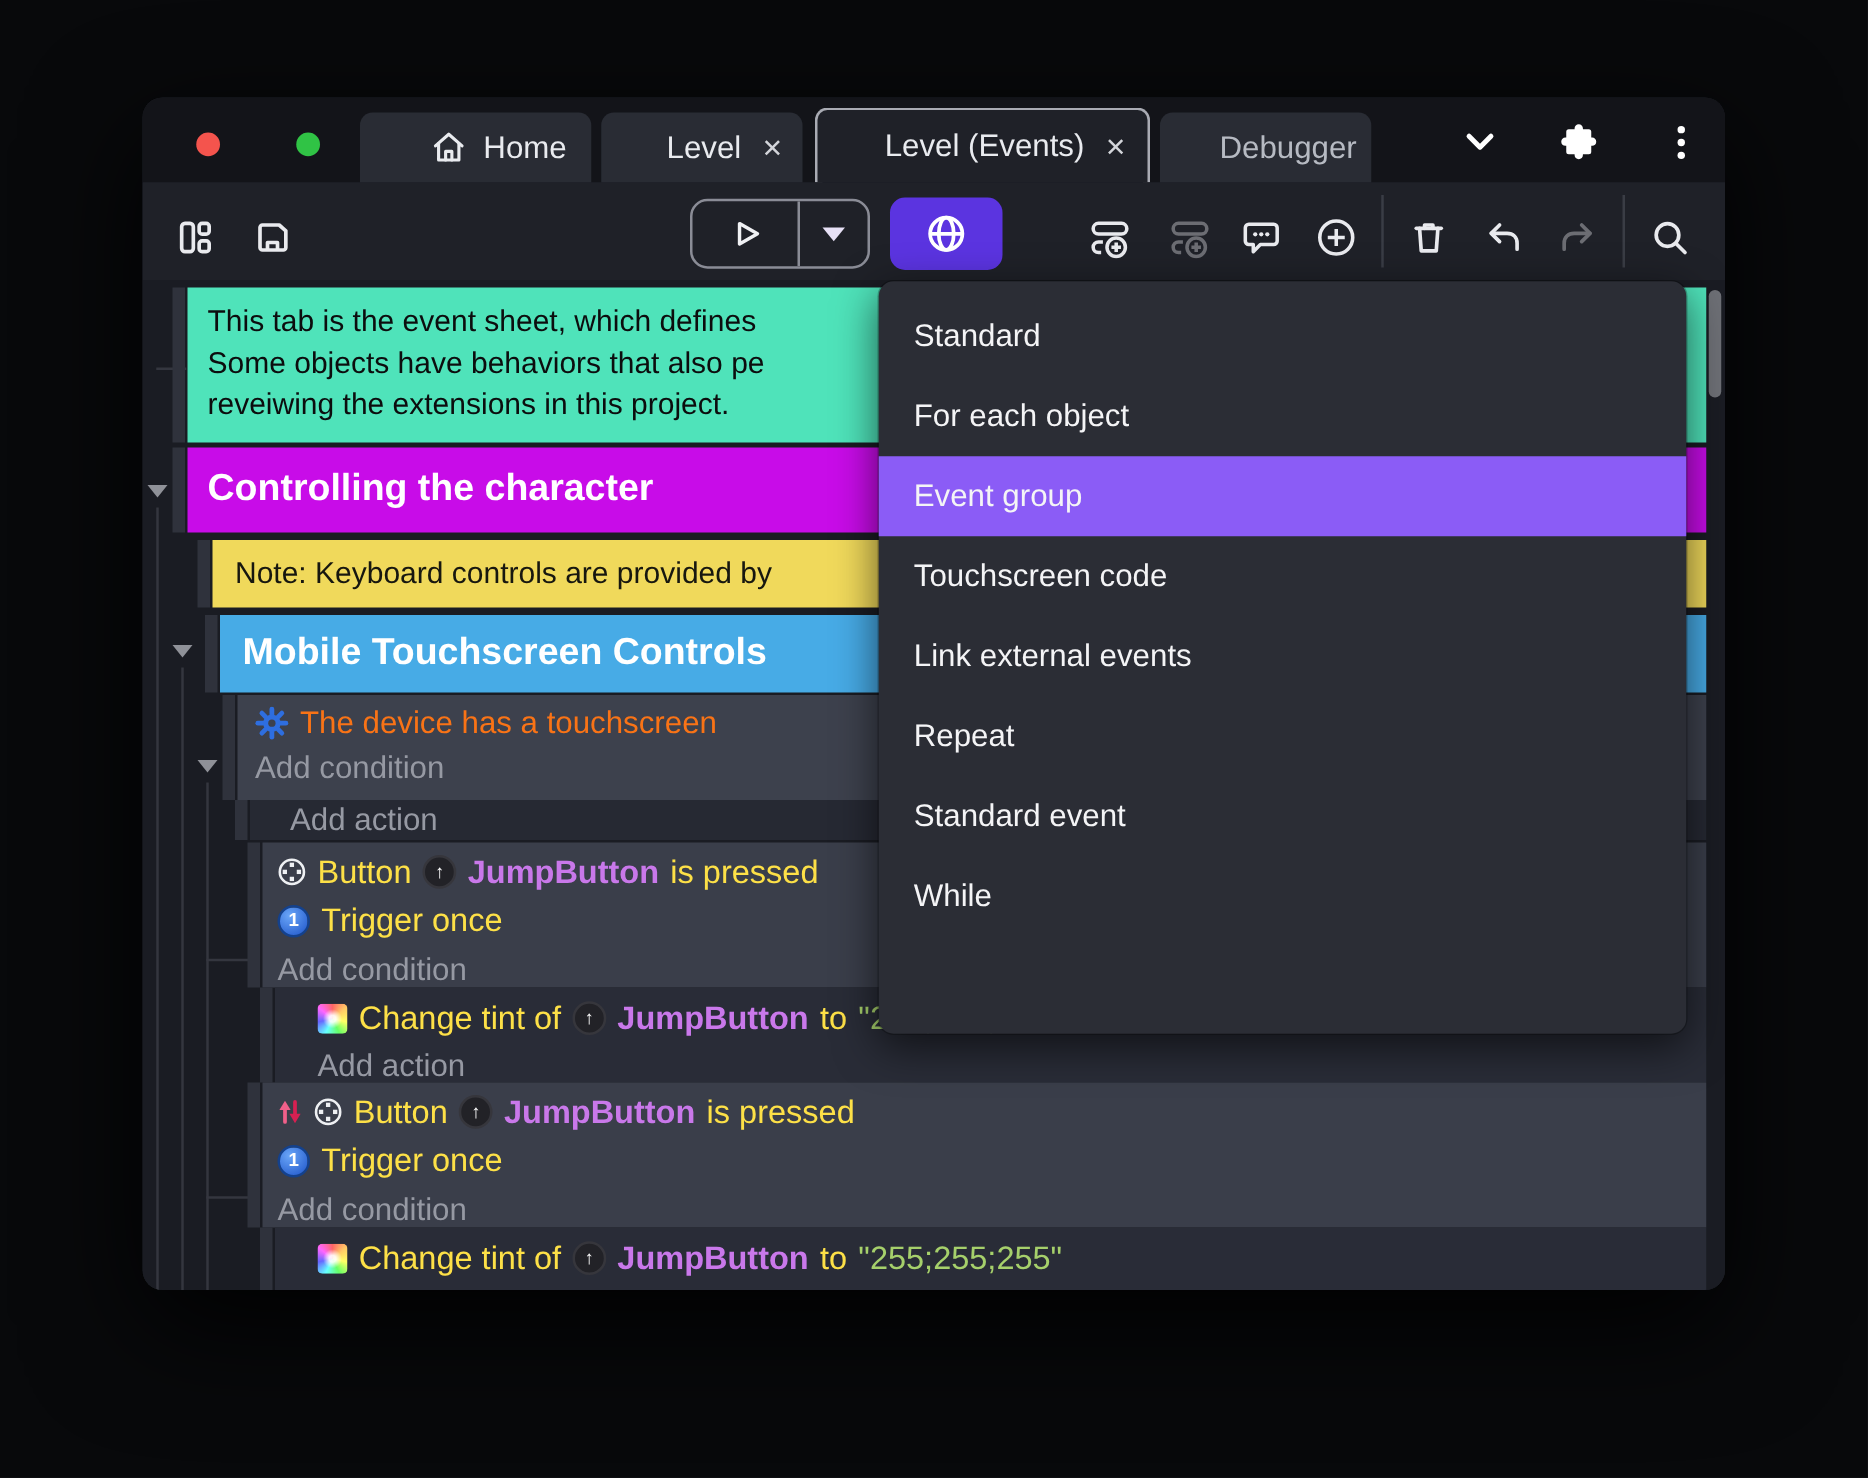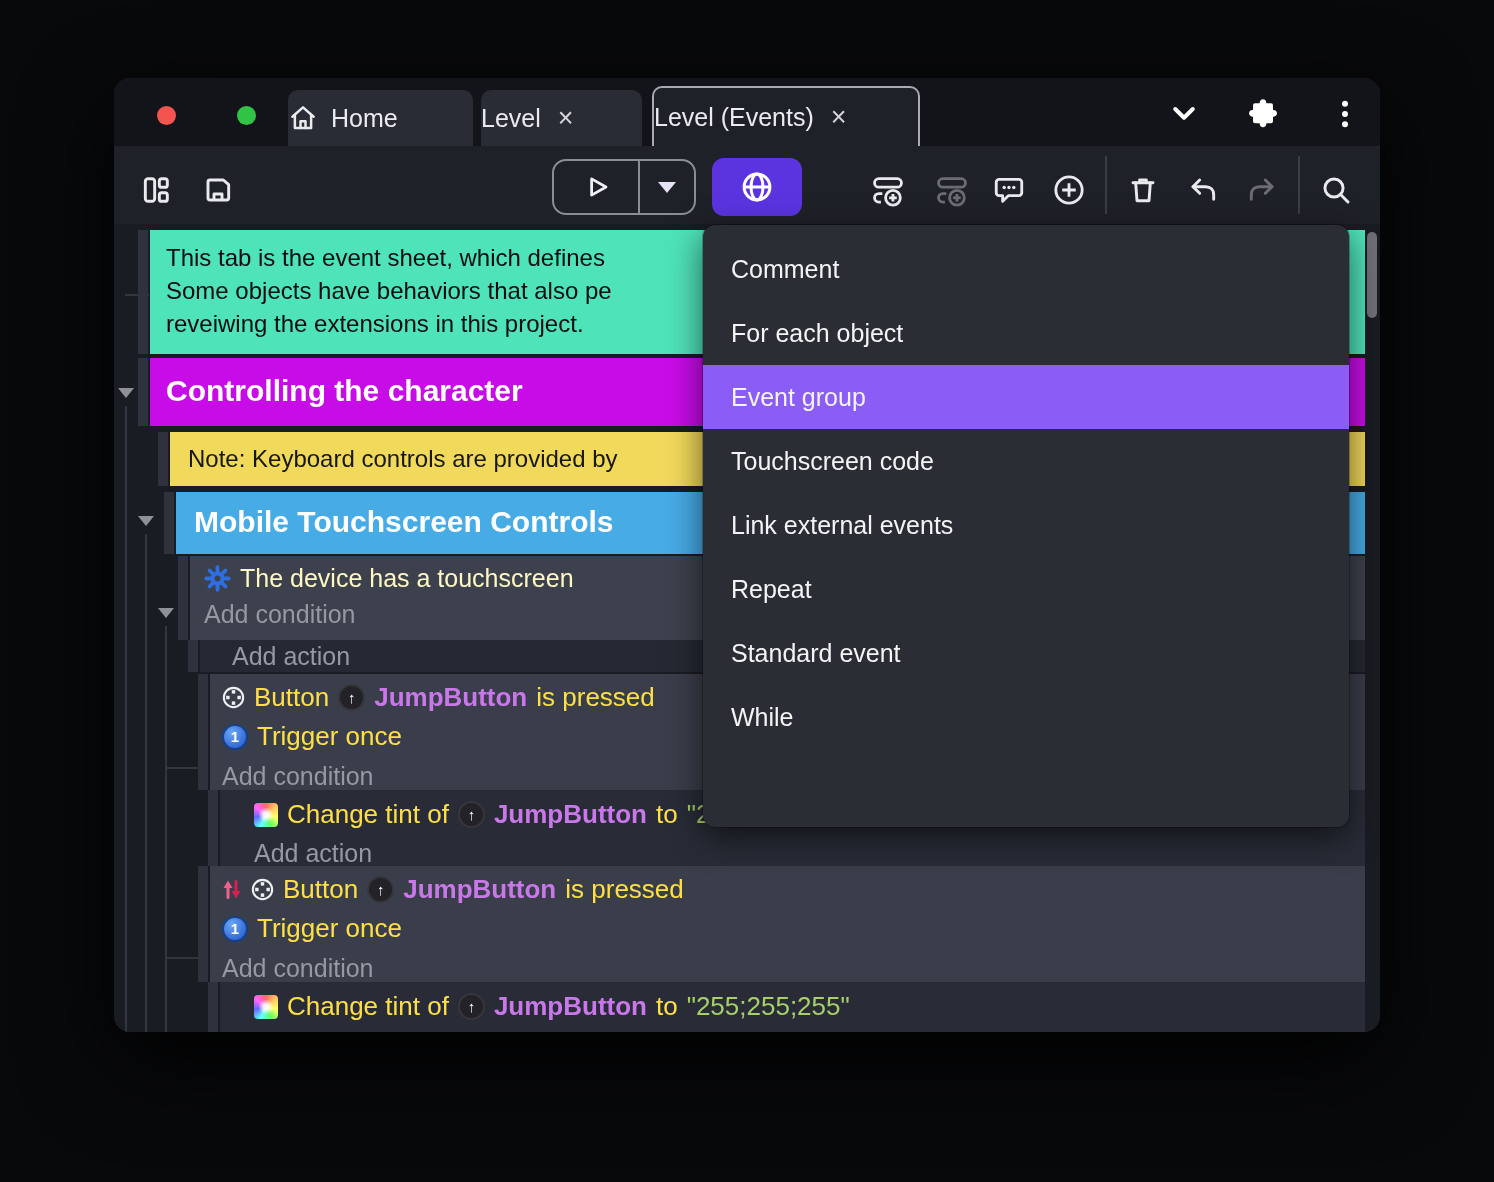--- a/index.html
+++ b/index.html
@@ -10,22 +10,22 @@
             border-radius:16px; background:#1f2128; overflow:hidden;
             box-shadow:0 30px 90px rgba(0,0,0,.9); }
 
   
   .tabbar { position:absolute; top:0; left:0; right:0; height:68px; background:#131419; }
   .tl { position:absolute; top:28px; width:19px; height:19px; border-radius:50%; }
   .tl.red    { left:43px;  background:#f4544d; }
   .tl.yellow { left:83px;  background:#f2bb3b; }
   .tl.green  { left:123px; background:#30c345; }
   .tab { position:absolute; top:12px; height:56px; border-radius:10px 10px 0 0; background:#292c34;
-         display:flex; align-items:center; gap:13px;
-         color:#e9ebef; font-size:25px; }
+         display:flex; align-items:center; justify-content:center; gap:13px;
+         color:#e9ebef; font-size:25px;padding-left:36px; }
   .tab .close { font-size:27px; color:#d3d5da; line-height:1; margin-left:4px; }
   #tab-home     { left:174px; width:185px; }
   #tab-level    { left:367px; width:161px; }
   #tab-active   { left:538px; width:268px; top:8px; height:60px; background:#1f2128;
                   border:2px solid #a9abb3; border-bottom:none; }
   #tab-debugger { left:814px; width:169px; color:#b6bac2; }
   .tbar-ic { position:absolute; top:14px; width:44px; height:44px; display:flex; align-items:center; justify-content:center; }
   #tb-chevron { left:1048px; } #tb-puzzle { left:1127px; } #tb-dots { left:1209px; }
 
   
@@ -62,21 +62,21 @@
 
   .cond { left:76px; top:332px; width:1175px; height:84px; background:#3d414d; padding:8px 0 0 14px; }
   .addaction-row { left:86px; top:416px; width:1165px; height:32px; background:#262933;
                    display:flex; align-items:center; padding-left:32px; }
   .ev { left:96px; width:1155px; height:116px; background:#3a3e4a; padding:8px 0 0 12px; }
   #ev1 { top:450px; } #ev2 { top:642px; }
   .act { left:106px; width:1145px; background:#292c37; padding:9px 0 0 34px; }
   #act1 { top:566px; height:76px; } #act2 { top:758px; height:78px; }
 
   .row { display:flex; align-items:center; gap:9px; white-space:nowrap; }
-  .cond-text { color:#fef9c3; font-size:25px; }
+  .cond-text { color:#f97316; font-size:25px; }
   .add-link { color:#9699a3; font-size:25px; margin-top:7px; white-space:nowrap; }
   .ev-text { color:#fde047; font-size:26px; }
   .obj { color:#c978ea; font-weight:bold; }
   .str { color:#a6d06b; }
   .trigger-row { margin-top:8px; }
 
   .chip { width:27px; height:27px; border-radius:50%; background:#222227; border:2px solid #36363c;
           color:#fff; display:inline-flex; align-items:center; justify-content:center;
           font-size:15px; font-weight:bold; flex:0 0 auto; }
   .badge1 { width:26px; height:26px; border-radius:50%;
@@ -125,20 +125,23 @@
       <div class="tab" id="tab-level">
         <span>Level</span>
         <span class="close">×</span>
       </div>
 
       <div class="tab" id="tab-active">
         <span>Level (Events)</span>
         <span class="close">×</span>
       </div>
 
+      <div class="tab" id="tab-debugger">
+        <span>Debugger</span>
+      </div>
 
       <div class="tbar-ic" id="tb-chevron">
         <svg width="30" height="30" viewBox="0 0 24 24" fill="none" stroke="#fff" stroke-width="3.2" stroke-linecap="round" stroke-linejoin="round">
             <path d="M5 8l7 7 7-7"></path>
           </svg>
       </div>
       <div class="tbar-ic" id="tb-puzzle">
         <svg width="32" height="32" viewBox="0 0 24 24" fill="#fff">
           <path d="M9.5 3.5C9.5 2.1 10.6 1 12 1s2.5 1.1 2.5 2.5V4H18a1.5 1.5 0 011.5 1.5V9h.5c1.4 0 2.5 1.1 2.5 2.5S21.4 14 20 14h-.5v3.5A1.5 1.5 0 0118 19h-3.5v.5c0 1.4-1.1 2.5-2.5 2.5s-2.5-1.1-2.5-2.5V19H6a1.5 1.5 0 01-1.5-1.5V14H4c-1.4 0-2.5-1.1-2.5-2.5S2.6 9 4 9h.5V5.5A1.5 1.5 0 016 4h3.5v-.5z"></path>
         </svg>
@@ -393,21 +396,21 @@
           <span class="ev-text">to</span>
           <span class="ev-text str">"255;255;255"</span>
         </div>
         <div class="add-link" style="margin-top:9px">Add action</div>
       </div>
 
       <div class="scroll-thumb"></div>
     </div>
 
     <div class="menu">
-      <div class="menu-item">Comment</div>
+      <div class="menu-item">Standard</div>
       <div class="menu-item">For each object</div>
       <div class="menu-item selected">Event group</div>
       <div class="menu-item">Touchscreen code</div>
       <div class="menu-item">Link external events</div>
       <div class="menu-item">Repeat</div>
       <div class="menu-item">Standard event</div>
       <div class="menu-item">While</div>
     </div>
 
   </div>

